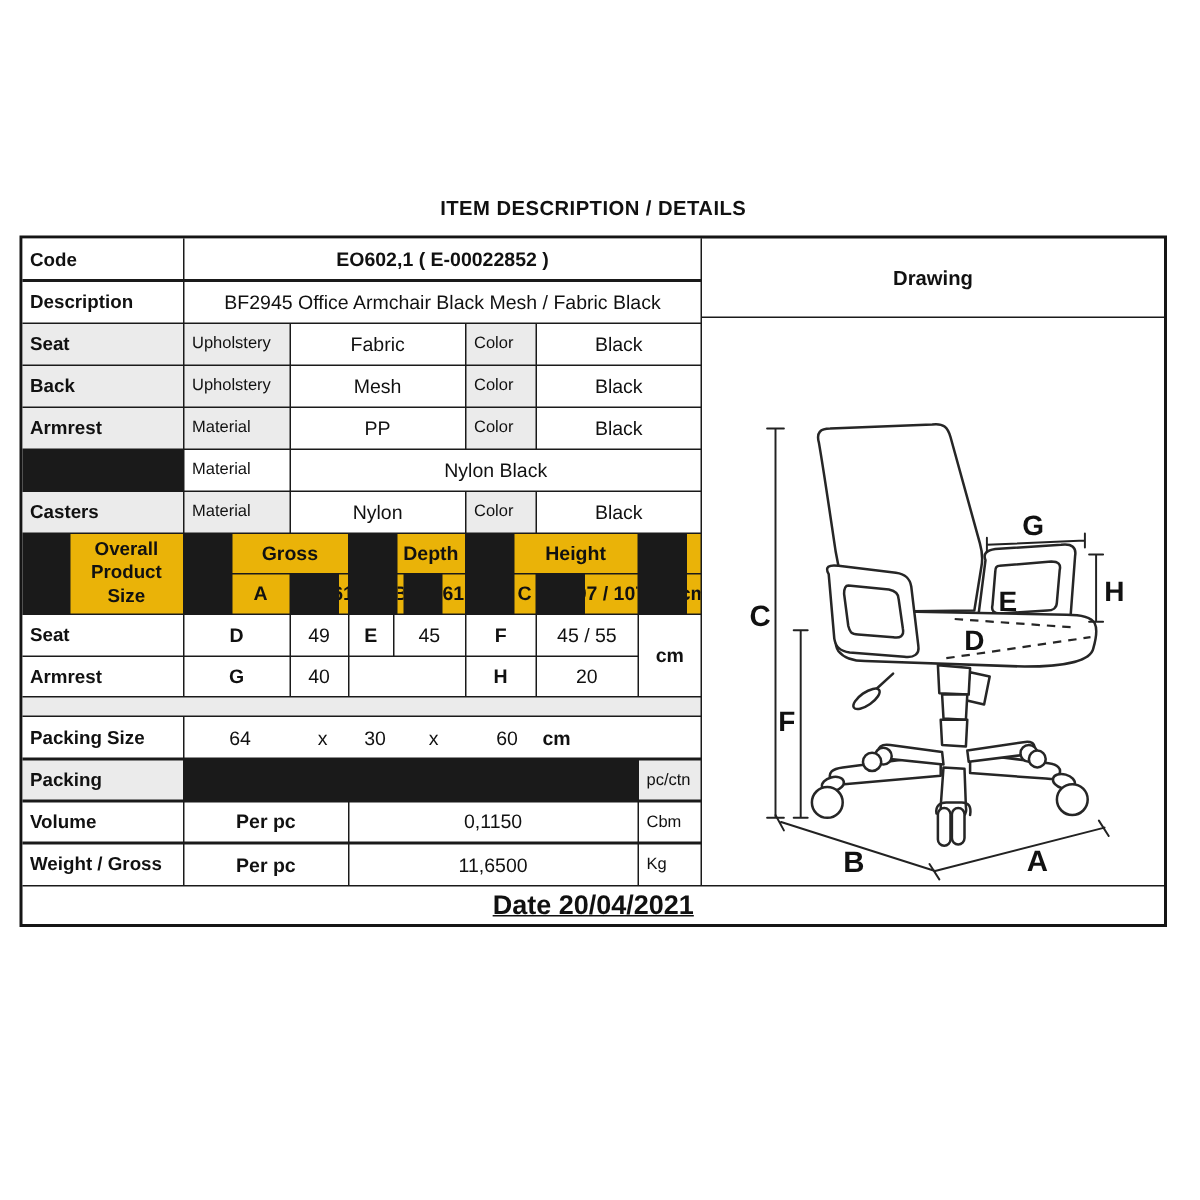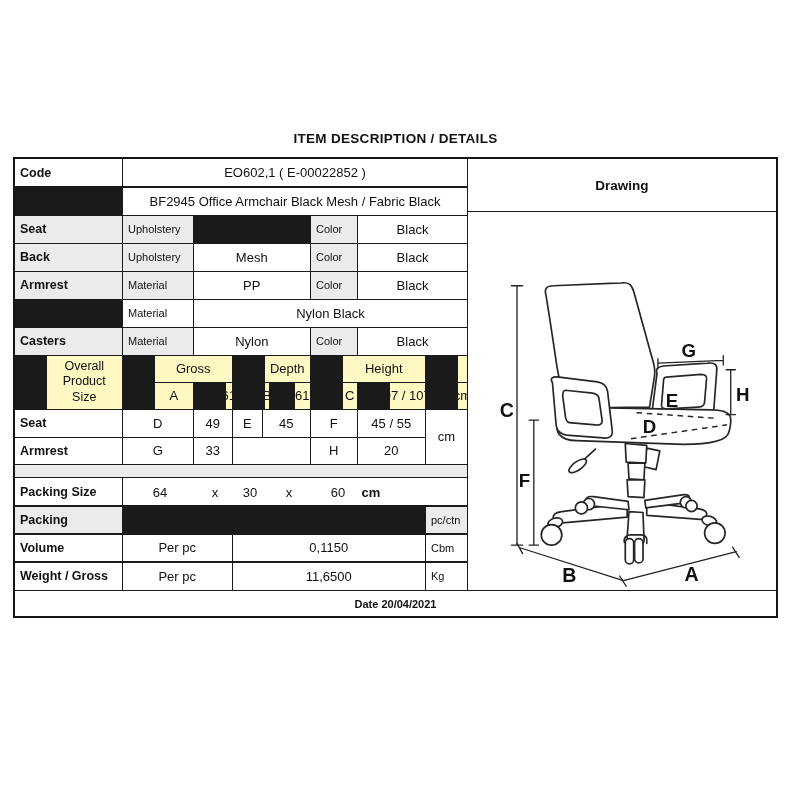--- a/index.html
+++ b/index.html
@@ -10,56 +10,58 @@
     border:2px solid #151515;box-sizing:border-box;display:flex;flex-direction:column;background:#fff;}
   .main-area{flex:1;display:flex;min-height:0;}
   .spec-grid{width:453px;flex:none;box-sizing:border-box;border-right:1.5px solid #1a1a1a;
     display:grid;background:#1a1a1a;gap:1.5px;
     grid-template-columns:106.5px 69.5px 37.5px 28.5px 46.5px 45.5px 66.5px 1fr;
     grid-template-rows:27px 27px 26.5px 26.5px 26.5px 26.5px 26.5px 25.5px 25.5px 26.5px 25.5px 11.5px 27px 26.5px 26.5px 1fr;}
   .cell{background:#fff;display:flex;align-items:center;justify-content:center;
     font-size:13px;overflow:hidden;padding:0 2px;box-sizing:border-box;white-space:nowrap;}
   .cell.lab{justify-content:flex-start;padding-left:5px;font-weight:bold;font-size:12.5px;}
   .cell.lab2{justify-content:flex-start;padding-left:5px;font-weight:normal;font-size:11px;}
-  .cell.b{font-weight:normal;}
+  .cell.b{font-weight:bold;}
   .cell.shade{background:#ebebeb;}
-  .cell.yellow{background:#fef9c3;margin-left:32px;}
+  .cell.yellow{background:#eab308;margin-left:32px;}
   .cell.wrapok{white-space:normal;text-align:center;line-height:1.25;font-size:12.5px;}
   .psize{position:relative;}
   .psize span{position:absolute;top:50%;transform:translate(-50%,-50%);}
   .drawing-panel{flex:1;display:flex;flex-direction:column;min-width:0;gap:28px;}
   .drawing-header{height:52px;flex:none;border-bottom:1.5px solid #1a1a1a;
     display:flex;align-items:center;justify-content:center;font-weight:bold;font-size:13.5px;}
   .drawing-area{flex:1;position:relative;}
   .drawing-area svg{position:absolute;inset:0;width:100%;height:100%;}
   .date-row{height:25px;flex:none;border-top:1.5px solid #1a1a1a;display:flex;
-    align-items:center;justify-content:center;font-weight:bold;font-size:11px;}
+    align-items:center;justify-content:center;font-weight:bold;font-size:18px;text-decoration:underline;}
   svg .ln{fill:none;stroke:#262626;stroke-width:1.8;stroke-linejoin:round;stroke-linecap:round;}
   svg .fw{fill:#fff;stroke:#262626;stroke-width:1.8;stroke-linejoin:round;}
   svg .dash{fill:none;stroke:#262626;stroke-width:1.6;stroke-dasharray:6 5;}
   svg .dim{fill:none;stroke:#222;stroke-width:1.4;stroke-linecap:round;}
   svg text{font-family:"Liberation Sans",sans-serif;font-weight:bold;fill:#111;text-anchor:middle;}
 </style>
 </head>
 <body>
 
 <div class="page-title">ITEM DESCRIPTION / DETAILS</div>
 
 <div class="sheet">
   <div class="main-area">
 
     <div class="spec-grid">
 
       <div class="cell lab" style="grid-area:1/1">Code</div>
       <div class="cell b" style="grid-area:1/2/2/9">EO602,1 ( E-00022852 )</div>
 
+      <div class="cell lab" style="grid-area:2/1">Description</div>
       <div class="cell" style="grid-area:2/2/3/9">BF2945 Office Armchair Black Mesh / Fabric Black</div>
 
       <div class="cell lab shade" style="grid-area:3/1">Seat</div>
       <div class="cell lab2 shade" style="grid-area:3/2">Upholstery</div>
+      <div class="cell" style="grid-area:3/3/4/6">Fabric</div>
       <div class="cell lab2 shade" style="grid-area:3/6">Color</div>
       <div class="cell" style="grid-area:3/7/4/9">Black</div>
 
       <div class="cell lab shade" style="grid-area:4/1">Back</div>
       <div class="cell lab2 shade" style="grid-area:4/2">Upholstery</div>
       <div class="cell" style="grid-area:4/3/5/6">Mesh</div>
       <div class="cell lab2 shade" style="grid-area:4/6">Color</div>
       <div class="cell" style="grid-area:4/7/5/9">Black</div>
 
       <div class="cell lab shade" style="grid-area:5/1">Armrest</div>
@@ -94,21 +96,21 @@
       <div class="cell b" style="grid-area:10/2">D</div>
       <div class="cell" style="grid-area:10/3">49</div>
       <div class="cell b" style="grid-area:10/4">E</div>
       <div class="cell" style="grid-area:10/5">45</div>
       <div class="cell b" style="grid-area:10/6">F</div>
       <div class="cell" style="grid-area:10/7">45 / 55</div>
       <div class="cell b" style="grid-area:10/8/12/9">cm</div>
 
       <div class="cell lab" style="grid-area:11/1">Armrest</div>
       <div class="cell b" style="grid-area:11/2">G</div>
-      <div class="cell" style="grid-area:11/3">33</div>
+      <div class="cell" style="grid-area:11/3">40</div>
       <div class="cell" style="grid-area:11/4/12/6"></div>
       <div class="cell b" style="grid-area:11/6">H</div>
       <div class="cell" style="grid-area:11/7">20</div>
 
       <div class="cell shade" style="grid-area:12/1/13/9"></div>
 
       <div class="cell lab" style="grid-area:13/1">Packing Size</div>
       <div class="cell psize" style="grid-area:13/2/14/9">
         <span style="left:37px">64</span>
         <span style="left:92px">x</span>

